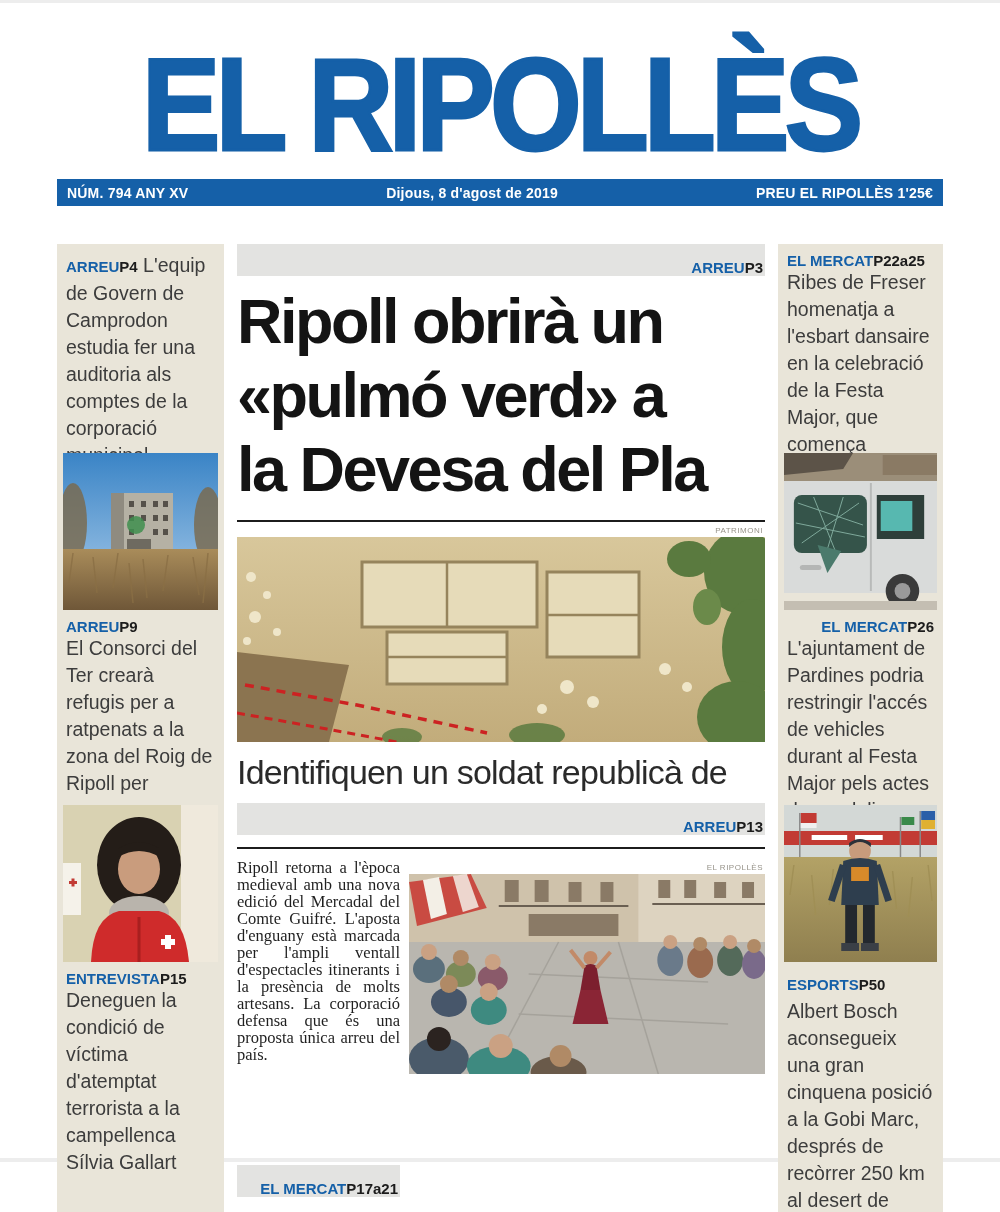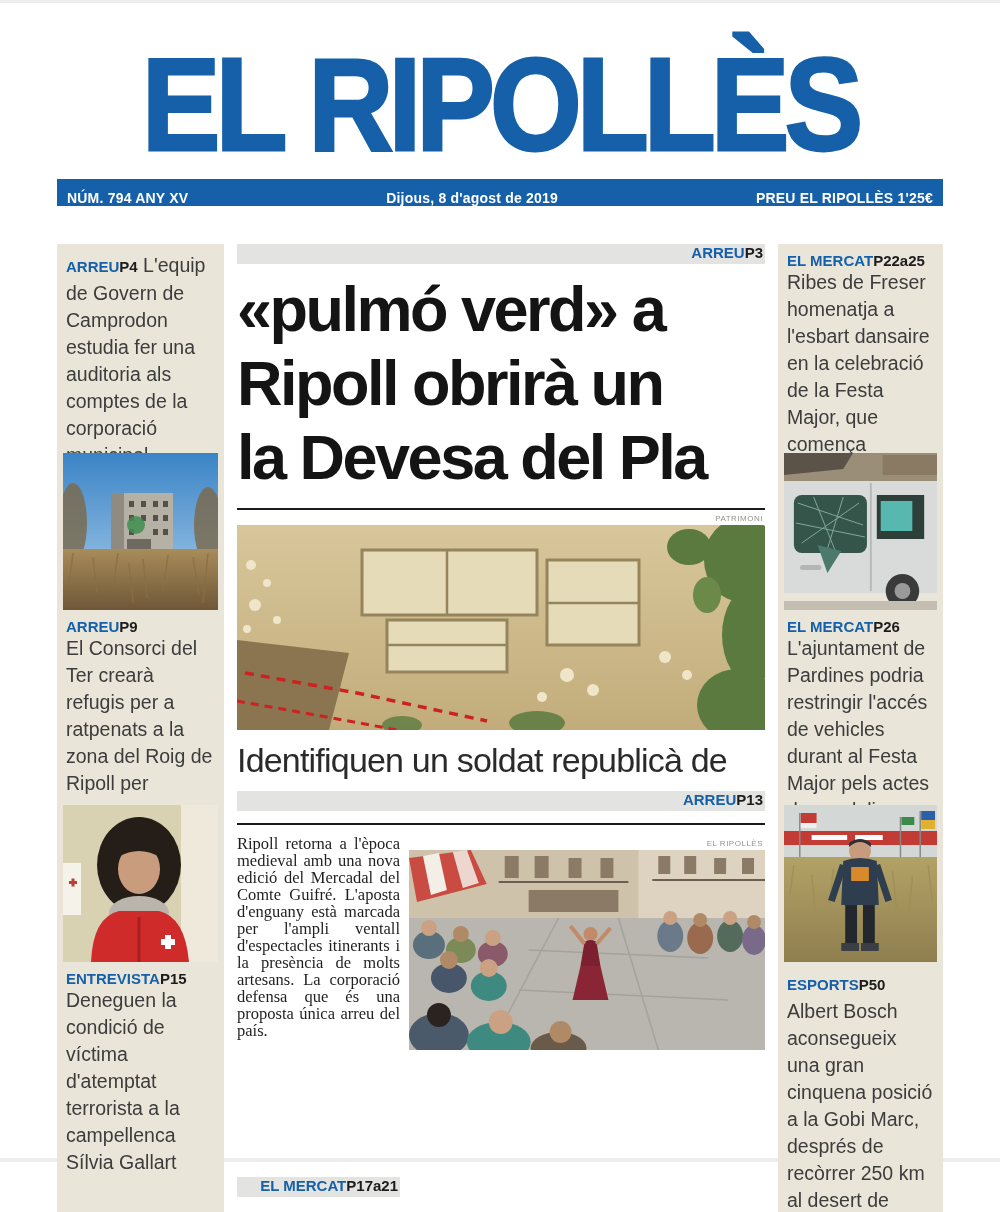--- a/index.html
+++ b/index.html
@@ -6,39 +6,39 @@
   html,body { width:1000px; height:1212px; background:#ffffff; overflow:hidden;
     font-family:"Liberation Sans", sans-serif; }
   .top-strip { height:3px; background:#ededed; }
   .masthead { margin-top:42px; text-align:center; }
   .masthead h1 {
     display:inline-block; color:#1560a8; font-size:118px; font-weight:bold;
     letter-spacing:-5px; line-height:1; transform:scaleY(1.12);
     -webkit-text-stroke:2.5px #1560a8; white-space:nowrap;
   }
   .dateline { margin:16px 57px 0; height:27px; background:#1560a8; color:#fff;
-    display:flex; align-items:flex-end; justify-content:space-between;
+    display:flex; align-items:center; justify-content:space-between;
     font-size:14px; font-weight:bold; padding:0 10px; letter-spacing:.2px; }
   .content { margin:38px 57px 0; display:grid; grid-template-columns:167px 528px 165px;
     column-gap:13px; height:908px; }
   .sidecol { background:#e9e5d9; display:flex; flex-direction:column; }
   .teaser { padding:8px 9px 2px; display:flex; flex-direction:column; }
   .kicker { font-size:15px; font-weight:bold; white-space:nowrap; }
   .kicker .sec { color:#1560a8; }
   .kicker .ref { color:#1c1c1c; }
   .teaser-text { font-size:19.5px; line-height:27px; color:#3c3c3c; font-weight:normal; }
   .teaser-inline .kicker { display:inline; }
   .credit { font-size:8px; color:#97938a; letter-spacing:.5px; text-align:right;
     padding:0 3px 2px; margin-top:auto; }
   .sidephoto { margin:2px 6px 0; }
   .sidephoto svg { display:block; width:100%; height:157px; }
 
   
   .centercol { display:flex; flex-direction:column; }
-  .kickerbar { height:20px; background:#e3e3e1; display:flex; align-items:flex-start;
+  .kickerbar { height:32px; background:#e3e3e1; display:flex; align-items:flex-end;
     justify-content:flex-end; padding-right:2px; }
   .headline { margin-top:8px; font-weight:bold; color:#141414; font-size:63px;
     line-height:74px; letter-spacing:-2.5px; }
   .headline div { white-space:nowrap; }
   .subhead { margin-top:16px; display:flex; align-items:center; font-size:15.5px;
     font-weight:bold; color:#1a1a1a; }
   .bullet-square { width:12px; height:12px; background:#1560a8; margin-right:9px; flex:0 0 auto; }
   .rule { border:none; border-top:2px solid #1c1c1c; margin-top:14px; }
   .photo-credit { font-size:8px; color:#97938a; letter-spacing:.5px; text-align:right;
     margin:4px 2px 2px; }
@@ -157,22 +157,22 @@
       <p class="teaser-text">Deneguen la condició de víctima d'atemptat terrorista a la campellenca Sílvia Gallart</p>
     </div>
   </aside>
 
   <section class="centercol">
     <div class="kickerbar">
       <span class="kicker"><span class="sec">ARREU</span><span class="ref">P3</span></span>
     </div>
 
     <h2 class="headline">
+      <div>Ripoll obrirà un</div>
       <div>«pulmó verd» a</div>
-      <div>Ripoll obrirà un</div>
       <div>la Devesa del Pla</div>
     </h2>
 
 
     <hr class="rule">
 
     <div class="photo-credit">PATRIMONI</div>
 
     <div class="mainphoto">
       <svg viewBox="0 0 528 205" preserveAspectRatio="none">
@@ -334,21 +334,21 @@
         <rect x="94" y="42" width="48" height="44" fill="#2e3f3a"></rect>
         <rect x="98" y="48" width="32" height="30" fill="#57b8b0"></rect>
         <line x1="88" y1="30" x2="88" y2="138" stroke="#b8bab9" stroke-width="2"></line>
         <rect x="16" y="112" width="22" height="5" rx="2.5" fill="#b4b6b5"></rect>
         <circle cx="120" cy="138" r="17" fill="#3a3a3a"></circle>
         <circle cx="120" cy="138" r="8" fill="#9a9a9a"></circle>
         <rect x="0" y="148" width="155" height="9" fill="#c4beb2"></rect>
       </svg>
     </div>
 
-    <div class="teaser" style="height:193px;">
+    <div class="teaser" style="height:193px;align-items:flex-end;">
       <div class="kicker"><span class="sec">EL MERCAT</span><span class="ref">P26</span></div>
       <p class="teaser-text">L'ajuntament de Pardines podria restringir l'accés de vehicles durant al Festa Major pels actes de vandalisme</p>
       <div class="credit">ALBERT BOSCH</div>
     </div>
 
     <div class="sidephoto">
       <svg viewBox="0 0 155 157" preserveAspectRatio="none">
         <defs>
           <linearGradient id="grass1" x1="0" y1="0" x2="0" y2="1">
             <stop offset="0" stop-color="#b3a266"></stop>

